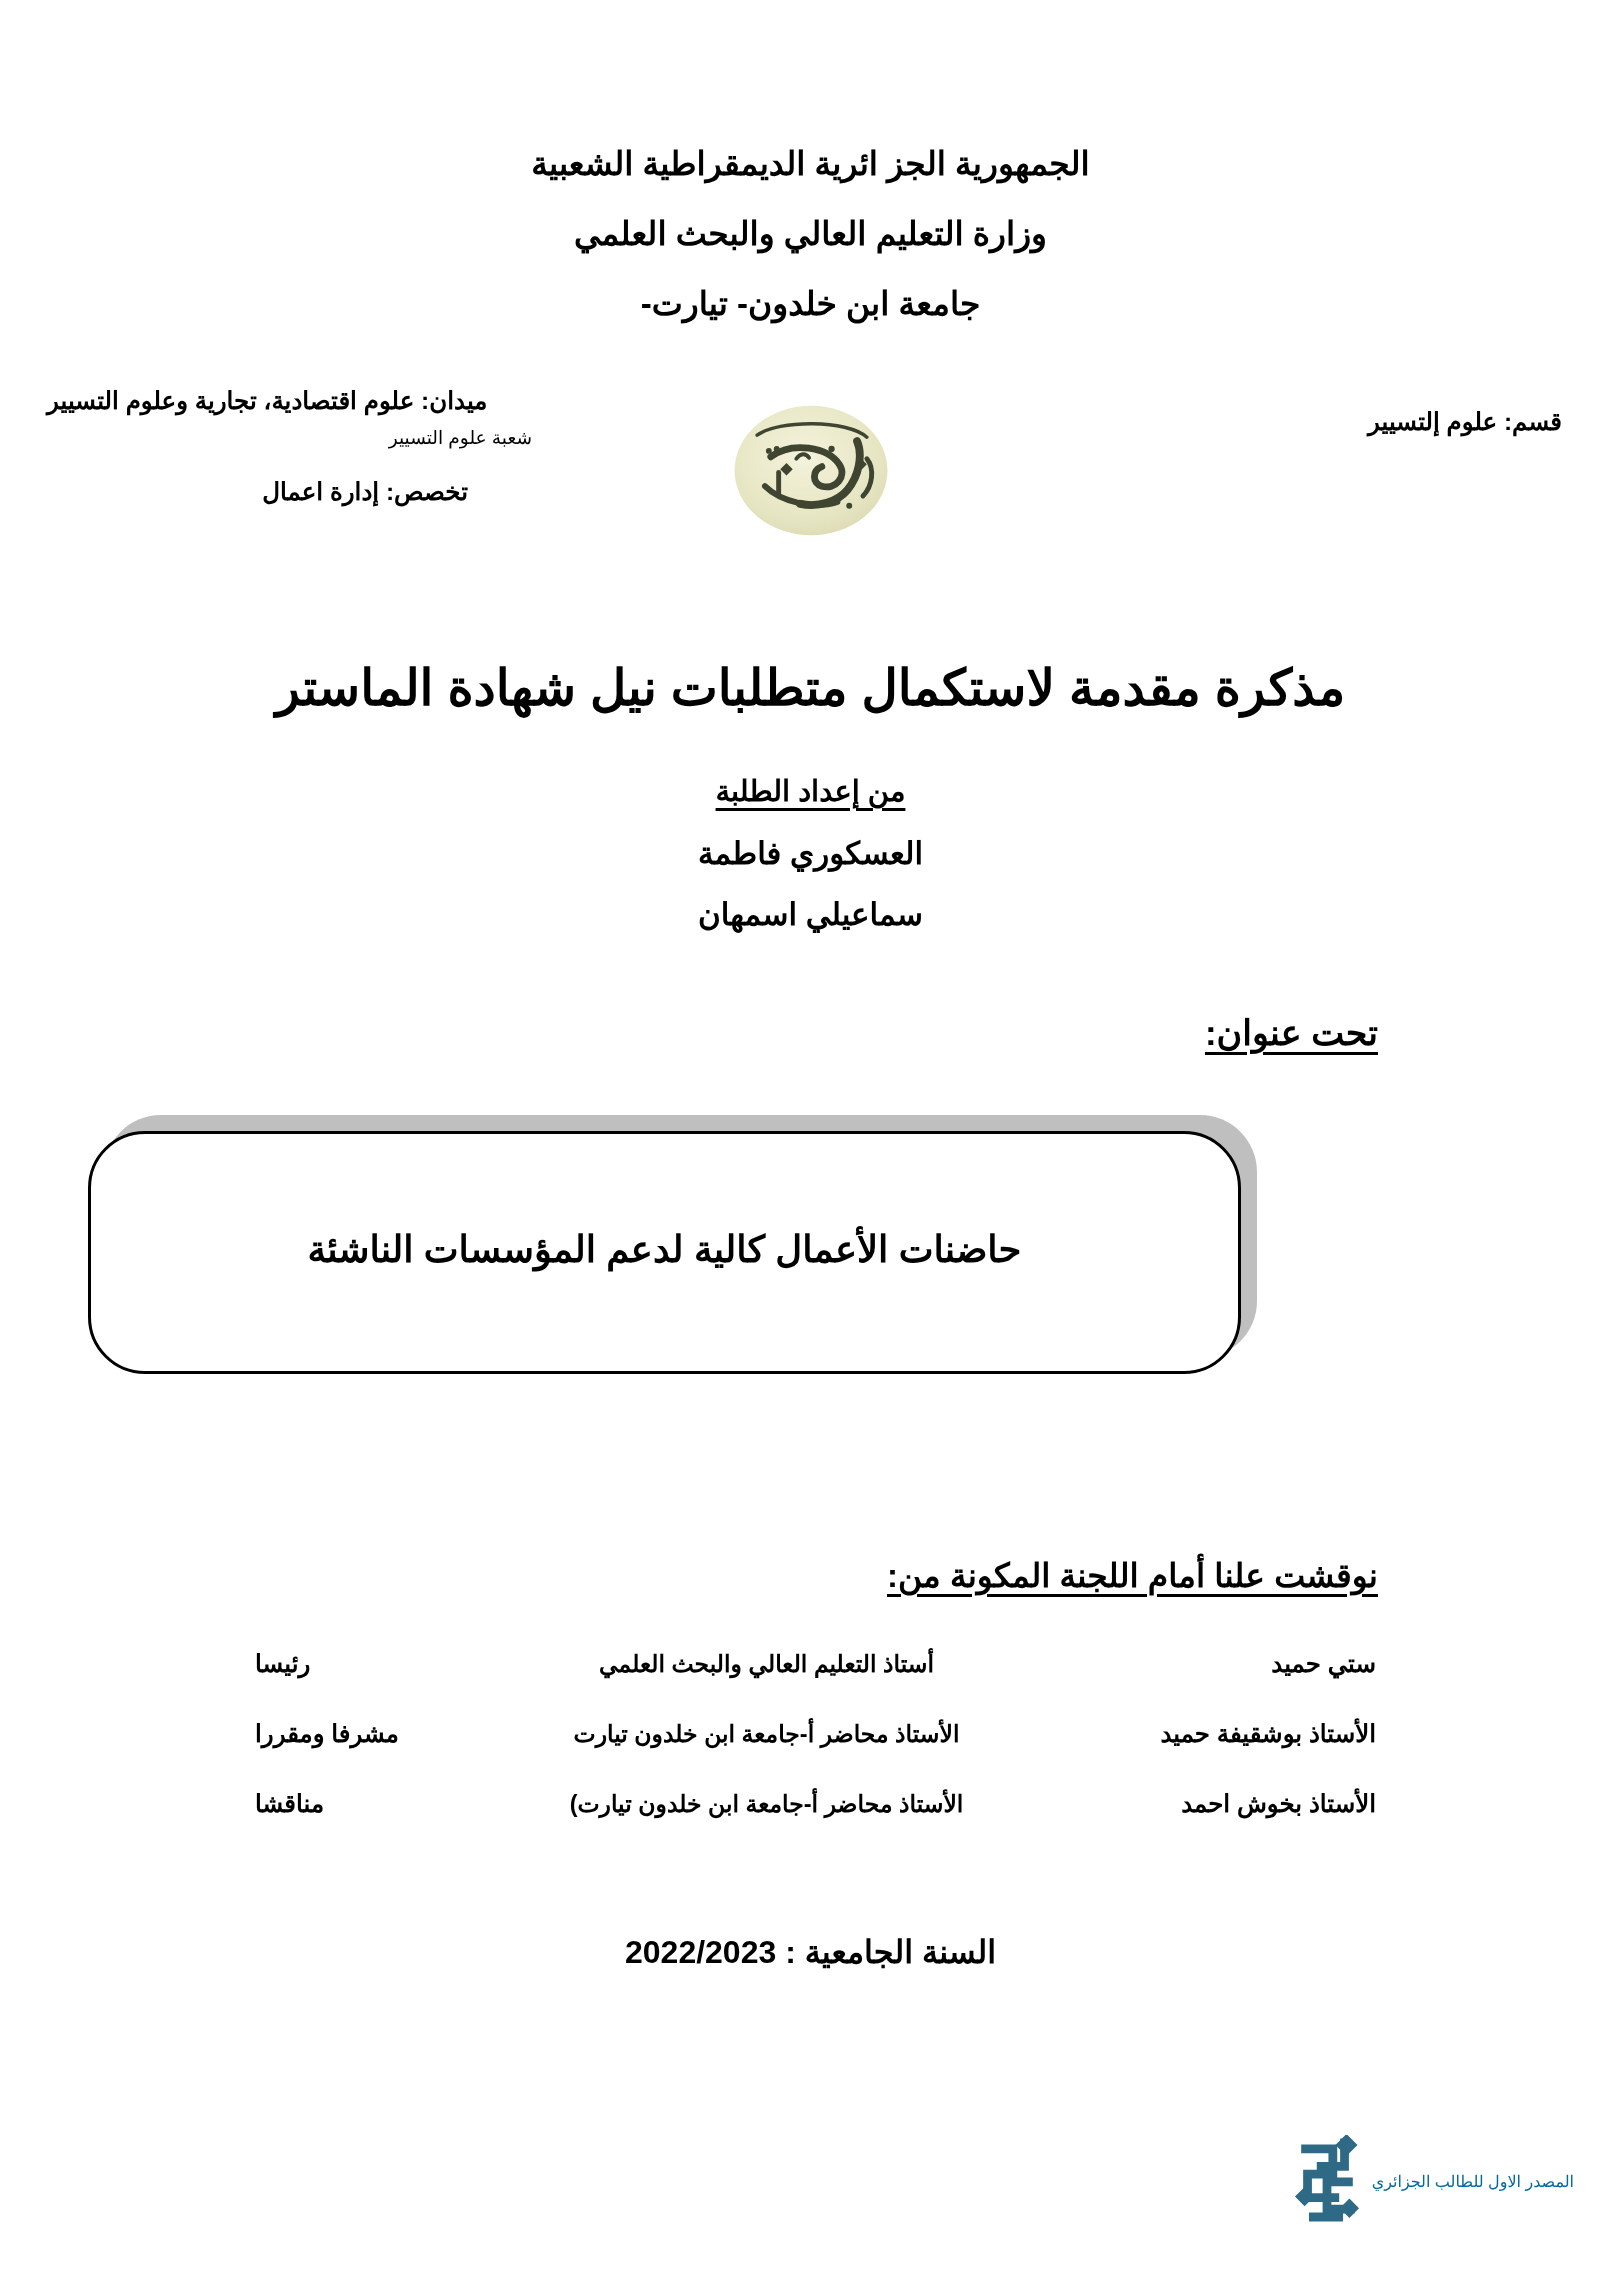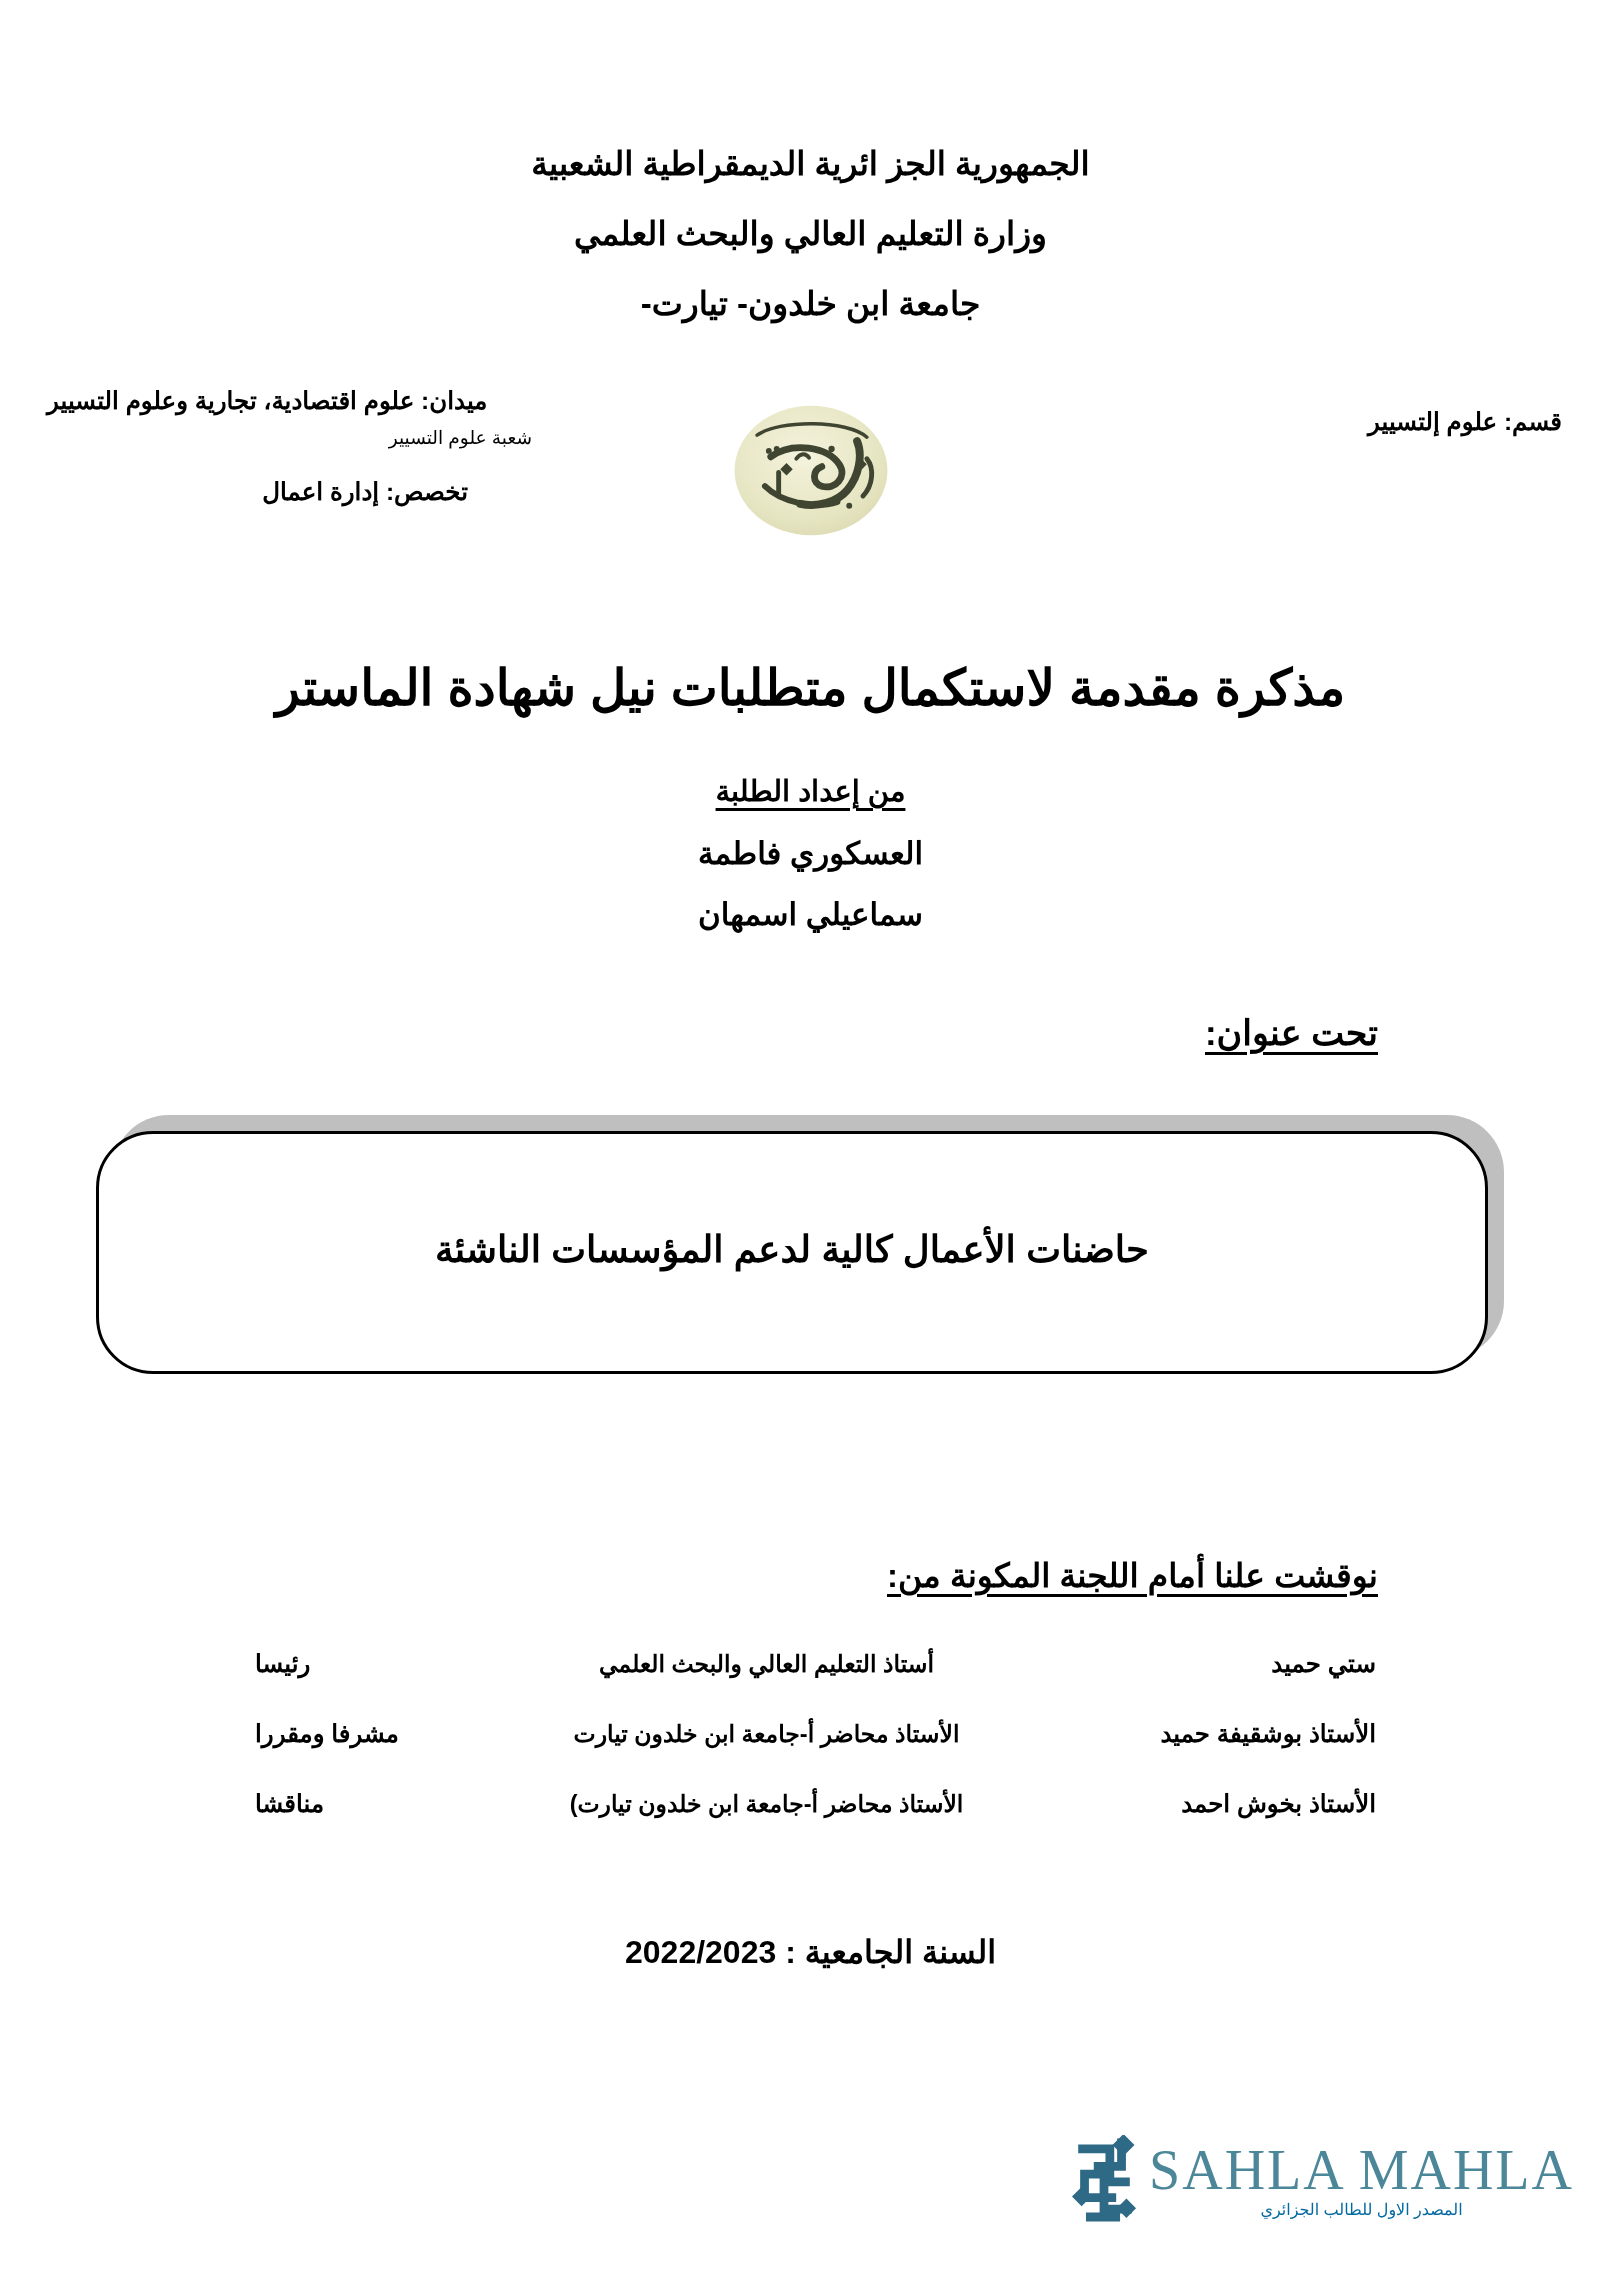--- a/index.html
+++ b/index.html
@@ -137,22 +137,22 @@
     top: 1013px;
     right: 243px;
     font-size: 35px;
     font-weight: bold;
   }
 
   
   .title-frame {
     position: absolute;
     top: 1131px;
-    left: 96px;
-    width: 1392px;
+    left: 88px;
+    width: 1153px;
     height: 243px;
   }
   .title-frame .shadow {
     position: absolute;
     top: -15.7px;
     left: 15.7px;
     width: 100%;
     height: 100%;
     background: #bfbfbf;
     border-radius: 57px;
@@ -339,21 +339,20 @@
       <div class="j-name ar">الأستاذ  بخوش احمد</div>
       <div class="j-rank ar">الأستاذ محاضر أ-جامعة ابن خلدون تيارت)</div>
       <div class="j-role ar">مناقشا</div>
     </div>
   </div>
 
   <div class="academic-year ar">السنة الجامعية : 2022/2023</div>
 
   <div class="watermark">
     <div class="wm-text">
-      <div class="wm-name">SAHLA MAHLA</div>
       <div class="wm-tag ar">المصدر الاول للطالب الجزائري</div>
     </div>
     <div class="wm-mark">
       <svg viewBox="0 0 76 92" aria-hidden="true">
         <g fill="none" stroke="#2e6a85" stroke-width="9" stroke-linecap="square">
           <path d="M16 14 L44 14 L44 40 L18 40 L18 64 L46 64"></path>
           <path d="M56 8 L56 32 L32 32"></path>
           <path d="M60 48 L38 48 L38 76 L62 76"></path>
           <path d="M24 84 L50 84"></path>
         </g>

